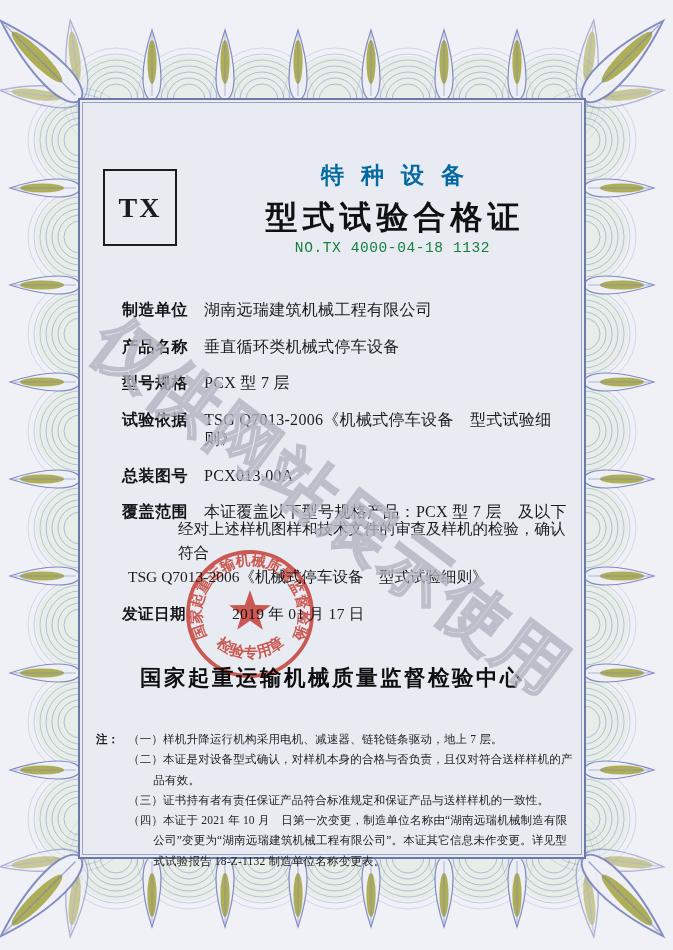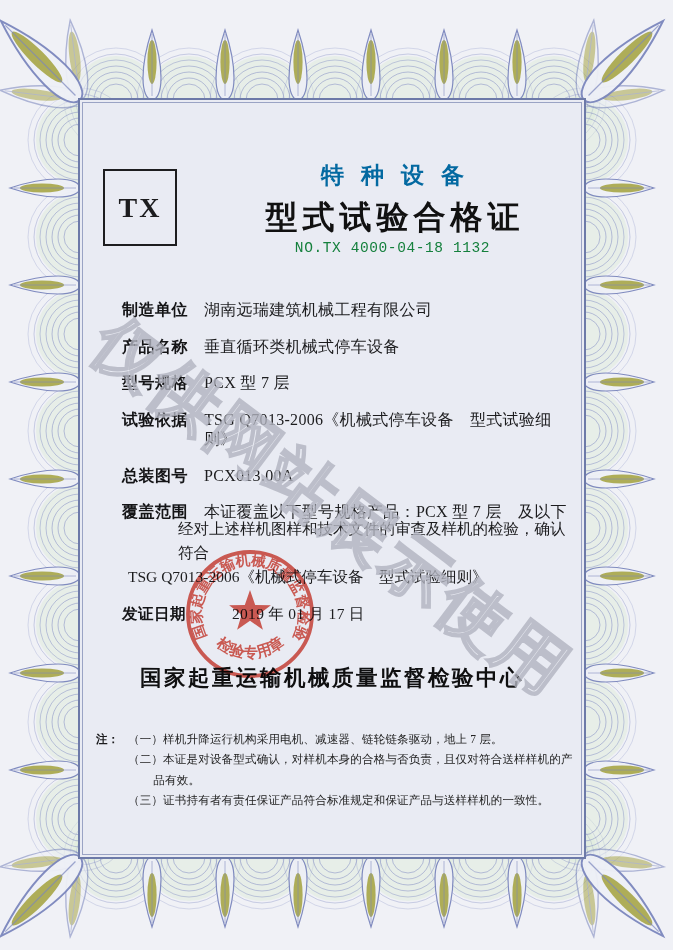--- a/index.html
+++ b/index.html
@@ -205,20 +205,21 @@
     </div>
 
     <div class="authority">国家起重运输机械质量监督检验中心</div>
 
     <div class="notes">
       <div class="notes-label">注：</div>
       <div class="note-items">
         <div class="note-item">（一）样机升降运行机构采用电机、减速器、链轮链条驱动，地上 7 层。</div>
         <div class="note-item">（二）本证是对设备型式确认，对样机本身的合格与否负责，且仅对符合送样样机的产品有效。</div>
         <div class="note-item">（三）证书持有者有责任保证产品符合标准规定和保证产品与送样样机的一致性。</div>
+        <div class="note-item">（四）本证于 2021 年 10 月　日第一次变更，制造单位名称由“湖南远瑞机械制造有限公司”变更为“湖南远瑞建筑机械工程有限公司”。本证其它信息未作变更。详见型式试验报告 18-Z-1132 制造单位名称变更表。</div>
       </div>
     </div>
 
   </div>
 
   <svg class="watermark" width="673" height="950" viewBox="0 0 673 950">
     <text transform="translate(88,352) rotate(37)" font-size="68" letter-spacing="4" font-weight="bold" font-family="'Liberation Sans','DejaVu Sans',sans-serif" fill="none" stroke="#b2b4c0" stroke-width="2.2" opacity="0.8">仅供网站展示使用</text>
   </svg>
 
   <svg class="stamp" width="136" height="136" viewBox="0 0 136 136">

